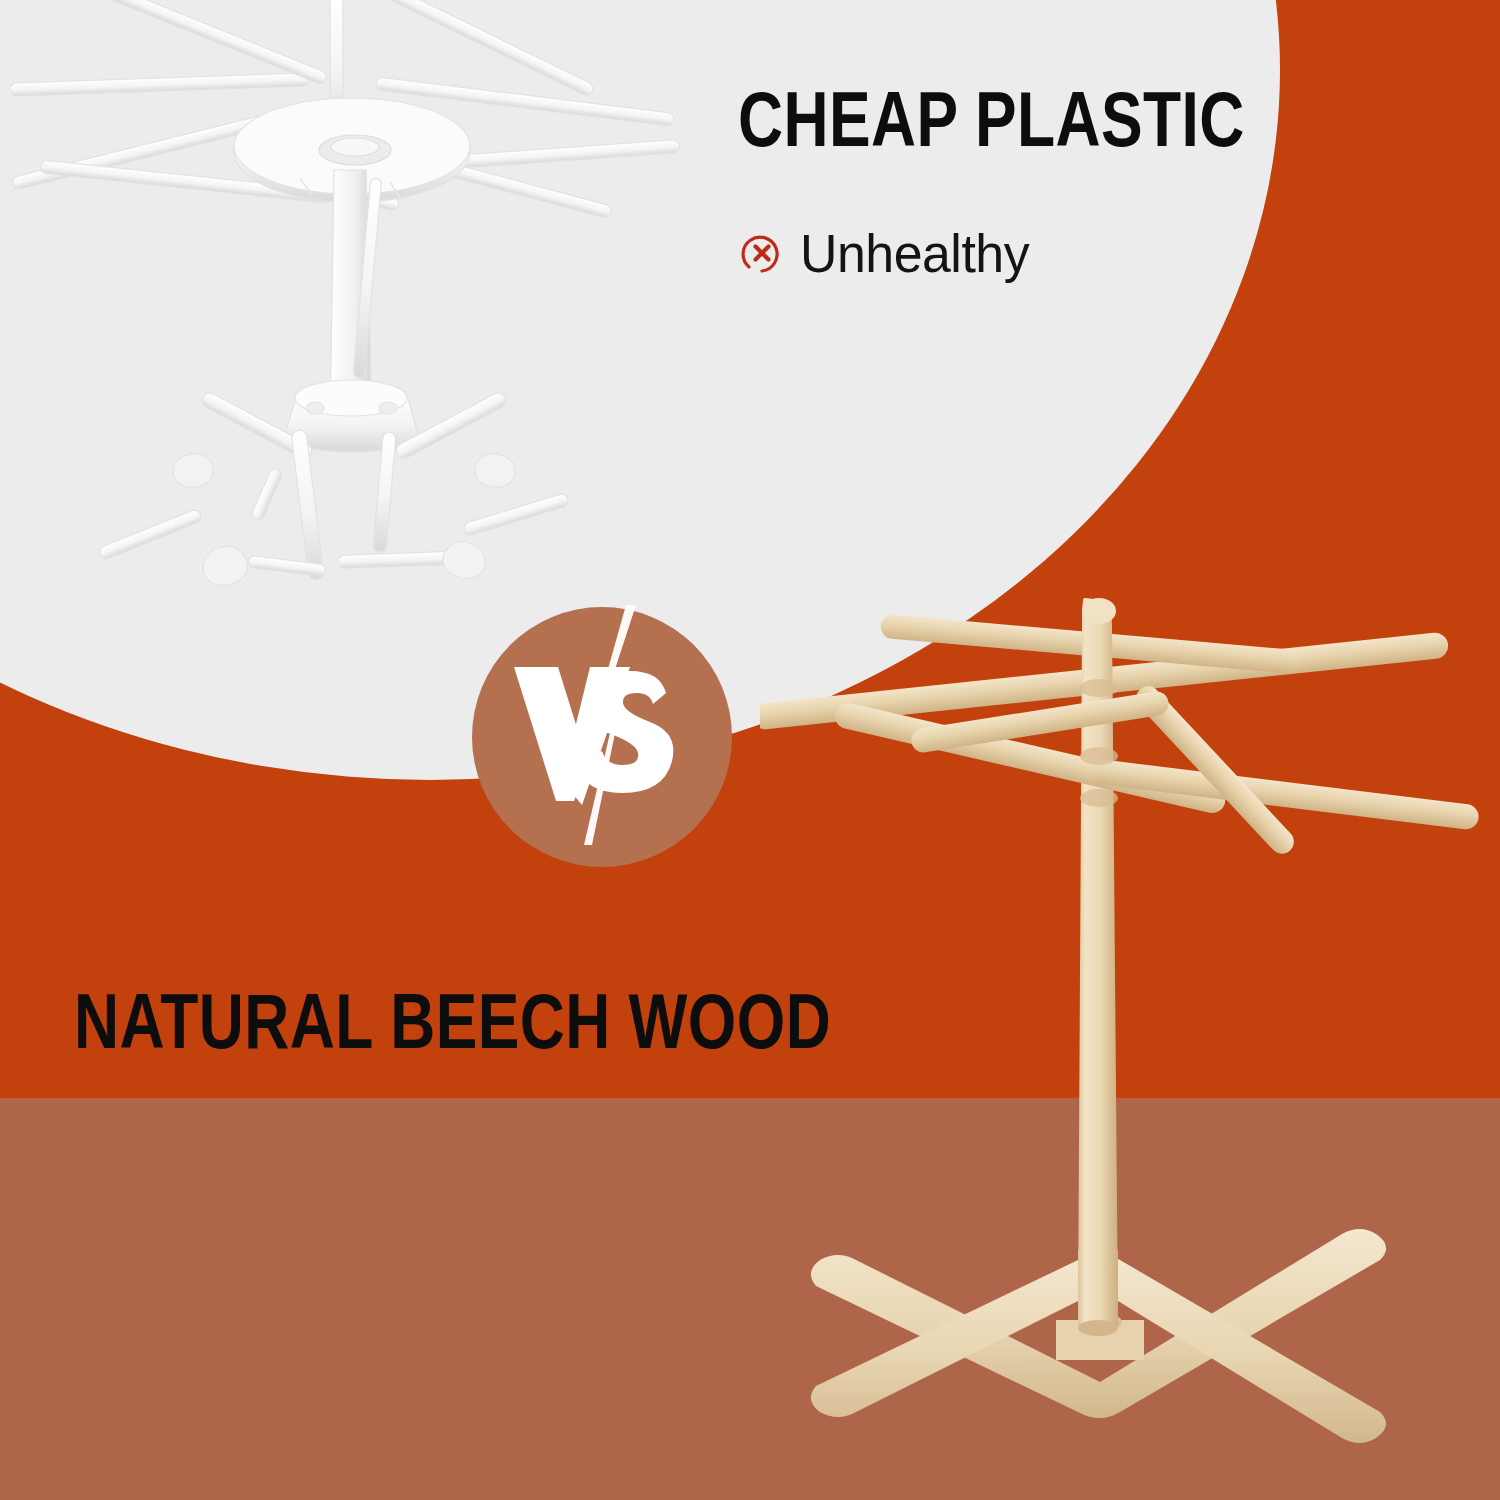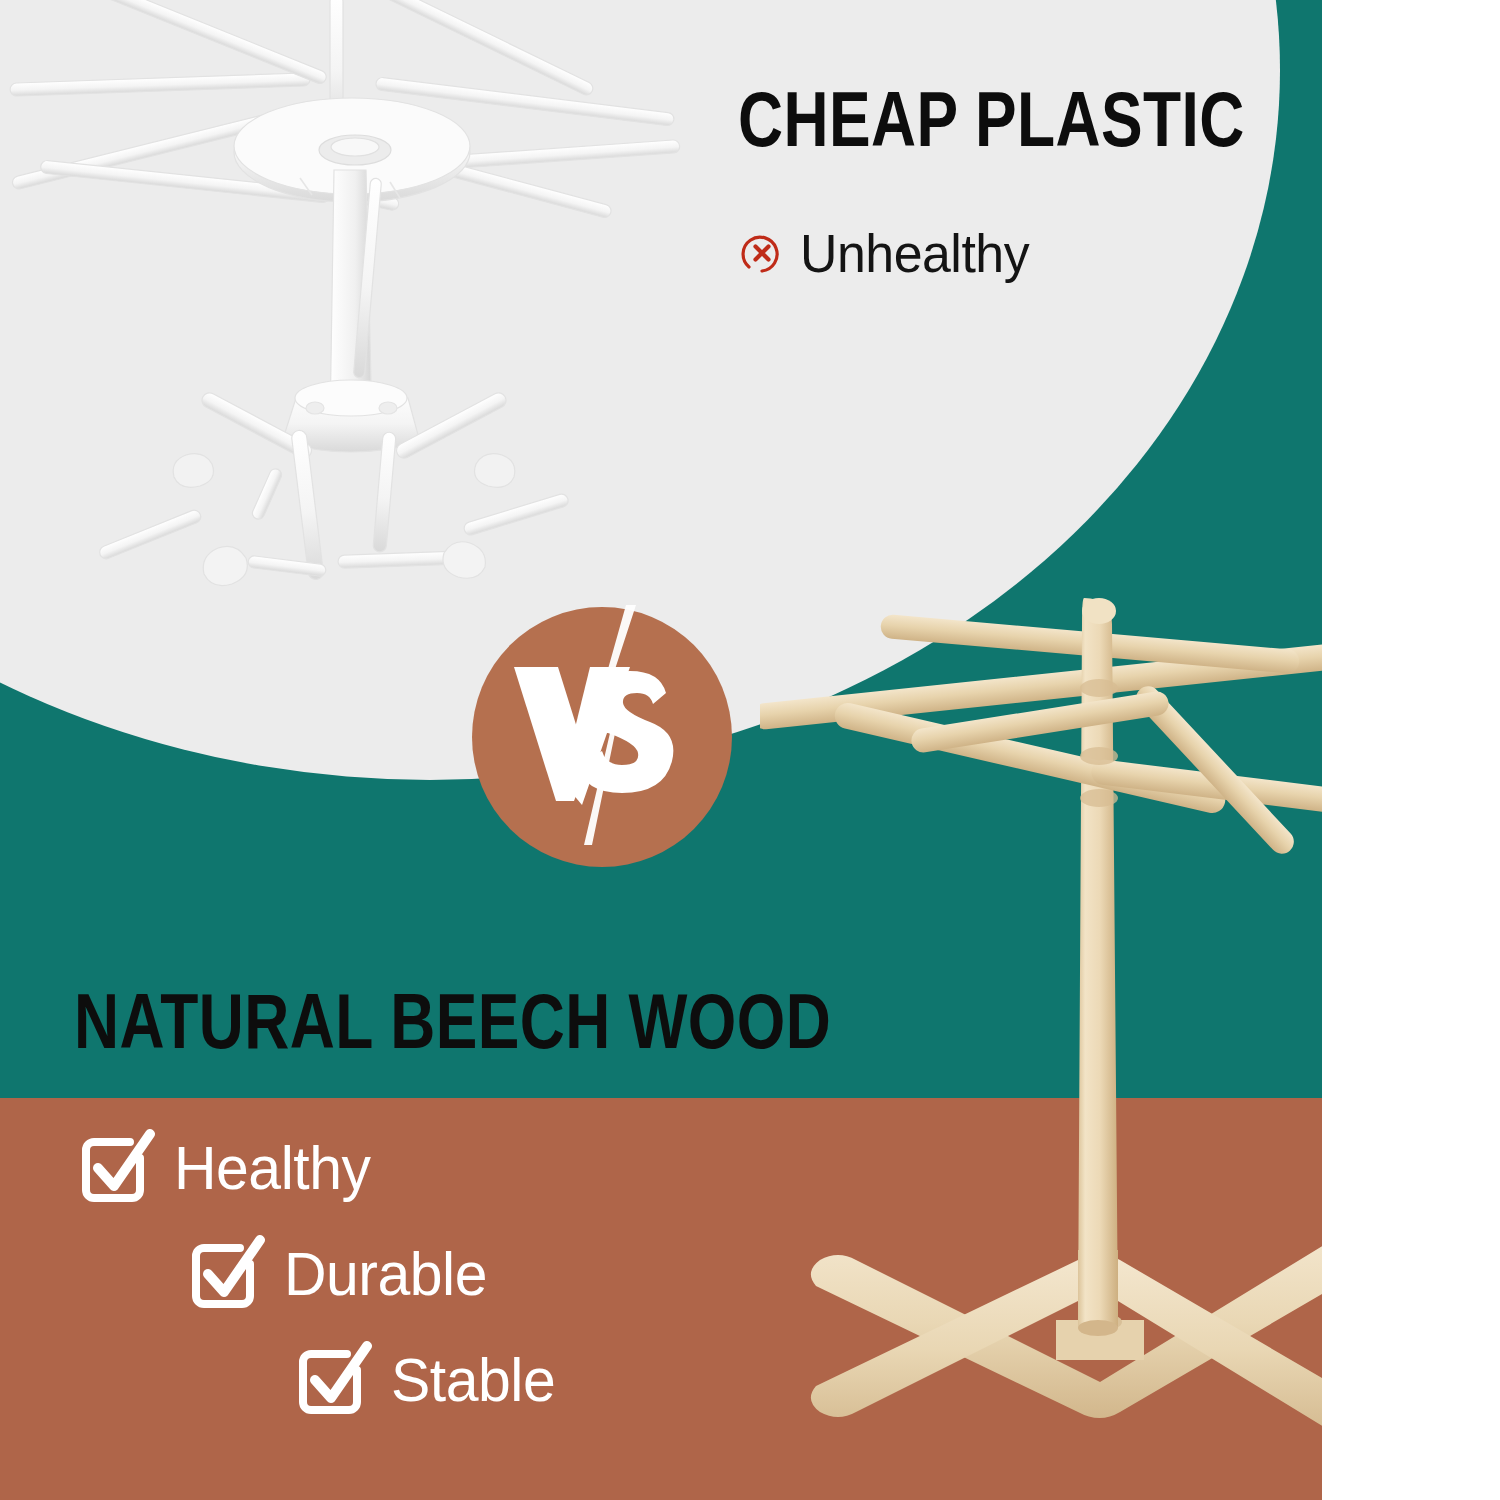--- a/index.html
+++ b/index.html
@@ -2,21 +2,21 @@
 <html><head>
 <meta charset="utf-8">
 <style>
   html,body{margin:0;padding:0;}
   body{
     width:1500px;height:1500px;
     font-family:"Liberation Sans", sans-serif;
     background:#ffffff;
     overflow:hidden;
   }
-  #stage{position:relative;width:1322px;height:1500px;overflow:hidden;background:#0f766e;}
+  #stage{position:relative;width:1500px;height:1500px;overflow:hidden;background:#c2410c;}
 
   
   .bg-gray-blob{
     position:absolute;
     left:-420px; top:-640px;
     width:1700px; height:1420px;
     background:#ececec;
     border-radius:50%;
     z-index:0;
   }
@@ -252,41 +252,14 @@
 
       <path d="M44 62 L88 62 L118 158 L104 196 L86 196 Z"></path>
       <path d="M120 62 L160 62 L112 200 L92 176 Z"></path>
 
       <path d="M196 88 q-6 -22 -36 -22 q-34 0 -42 26 q-8 26 20 36 q28 10 30 20 q2 12 -16 12 q-16 0 -20 -14 L108 160 q6 28 44 28 q42 0 50 -32 q7 -28 -22 -39 q-26 -10 -27 -19 q-1 -10 14 -10 q13 0 16 11 Z"></path>
 
       <path d="M166 0 L132 104 L150 104 L122 240 L114 240 L140 128 L120 128 L156 0 Z" opacity="0.95"></path>
     </g>
   </svg>
 
-  <div id="pros-list">
-
-    <div class="pro-row" data-idx="0">
-      <svg class="check-icon" viewBox="0 0 78 78">
-        <path d="M62 30 L62 62 A8 8 0 0 1 54 70 L16 70 A8 8 0 0 1 8 62 L8 22 A8 8 0 0 1 16 14 L52 14" fill="none" stroke="#ffffff" stroke-width="8" stroke-linecap="round"></path>
-        <path d="M20 40 L36 58 L72 6" fill="none" stroke="#ffffff" stroke-width="10" stroke-linecap="round" stroke-linejoin="round"></path>
-      </svg>
-      <span class="pro-label">Healthy</span>
-    </div>
-
-    <div class="pro-row" data-idx="1">
-      <svg class="check-icon" viewBox="0 0 78 78">
-        <path d="M62 30 L62 62 A8 8 0 0 1 54 70 L16 70 A8 8 0 0 1 8 62 L8 22 A8 8 0 0 1 16 14 L52 14" fill="none" stroke="#ffffff" stroke-width="8" stroke-linecap="round"></path>
-        <path d="M20 40 L36 58 L72 6" fill="none" stroke="#ffffff" stroke-width="10" stroke-linecap="round" stroke-linejoin="round"></path>
-      </svg>
-      <span class="pro-label">Durable</span>
-    </div>
-
-    <div class="pro-row" data-idx="2">
-      <svg class="check-icon" viewBox="0 0 78 78">
-        <path d="M62 30 L62 62 A8 8 0 0 1 54 70 L16 70 A8 8 0 0 1 8 62 L8 22 A8 8 0 0 1 16 14 L52 14" fill="none" stroke="#ffffff" stroke-width="8" stroke-linecap="round"></path>
-        <path d="M20 40 L36 58 L72 6" fill="none" stroke="#ffffff" stroke-width="10" stroke-linecap="round" stroke-linejoin="round"></path>
-      </svg>
-      <span class="pro-label">Stable</span>
-    </div>
-
-  </div>
 
 </div>
 
 </body></html>

